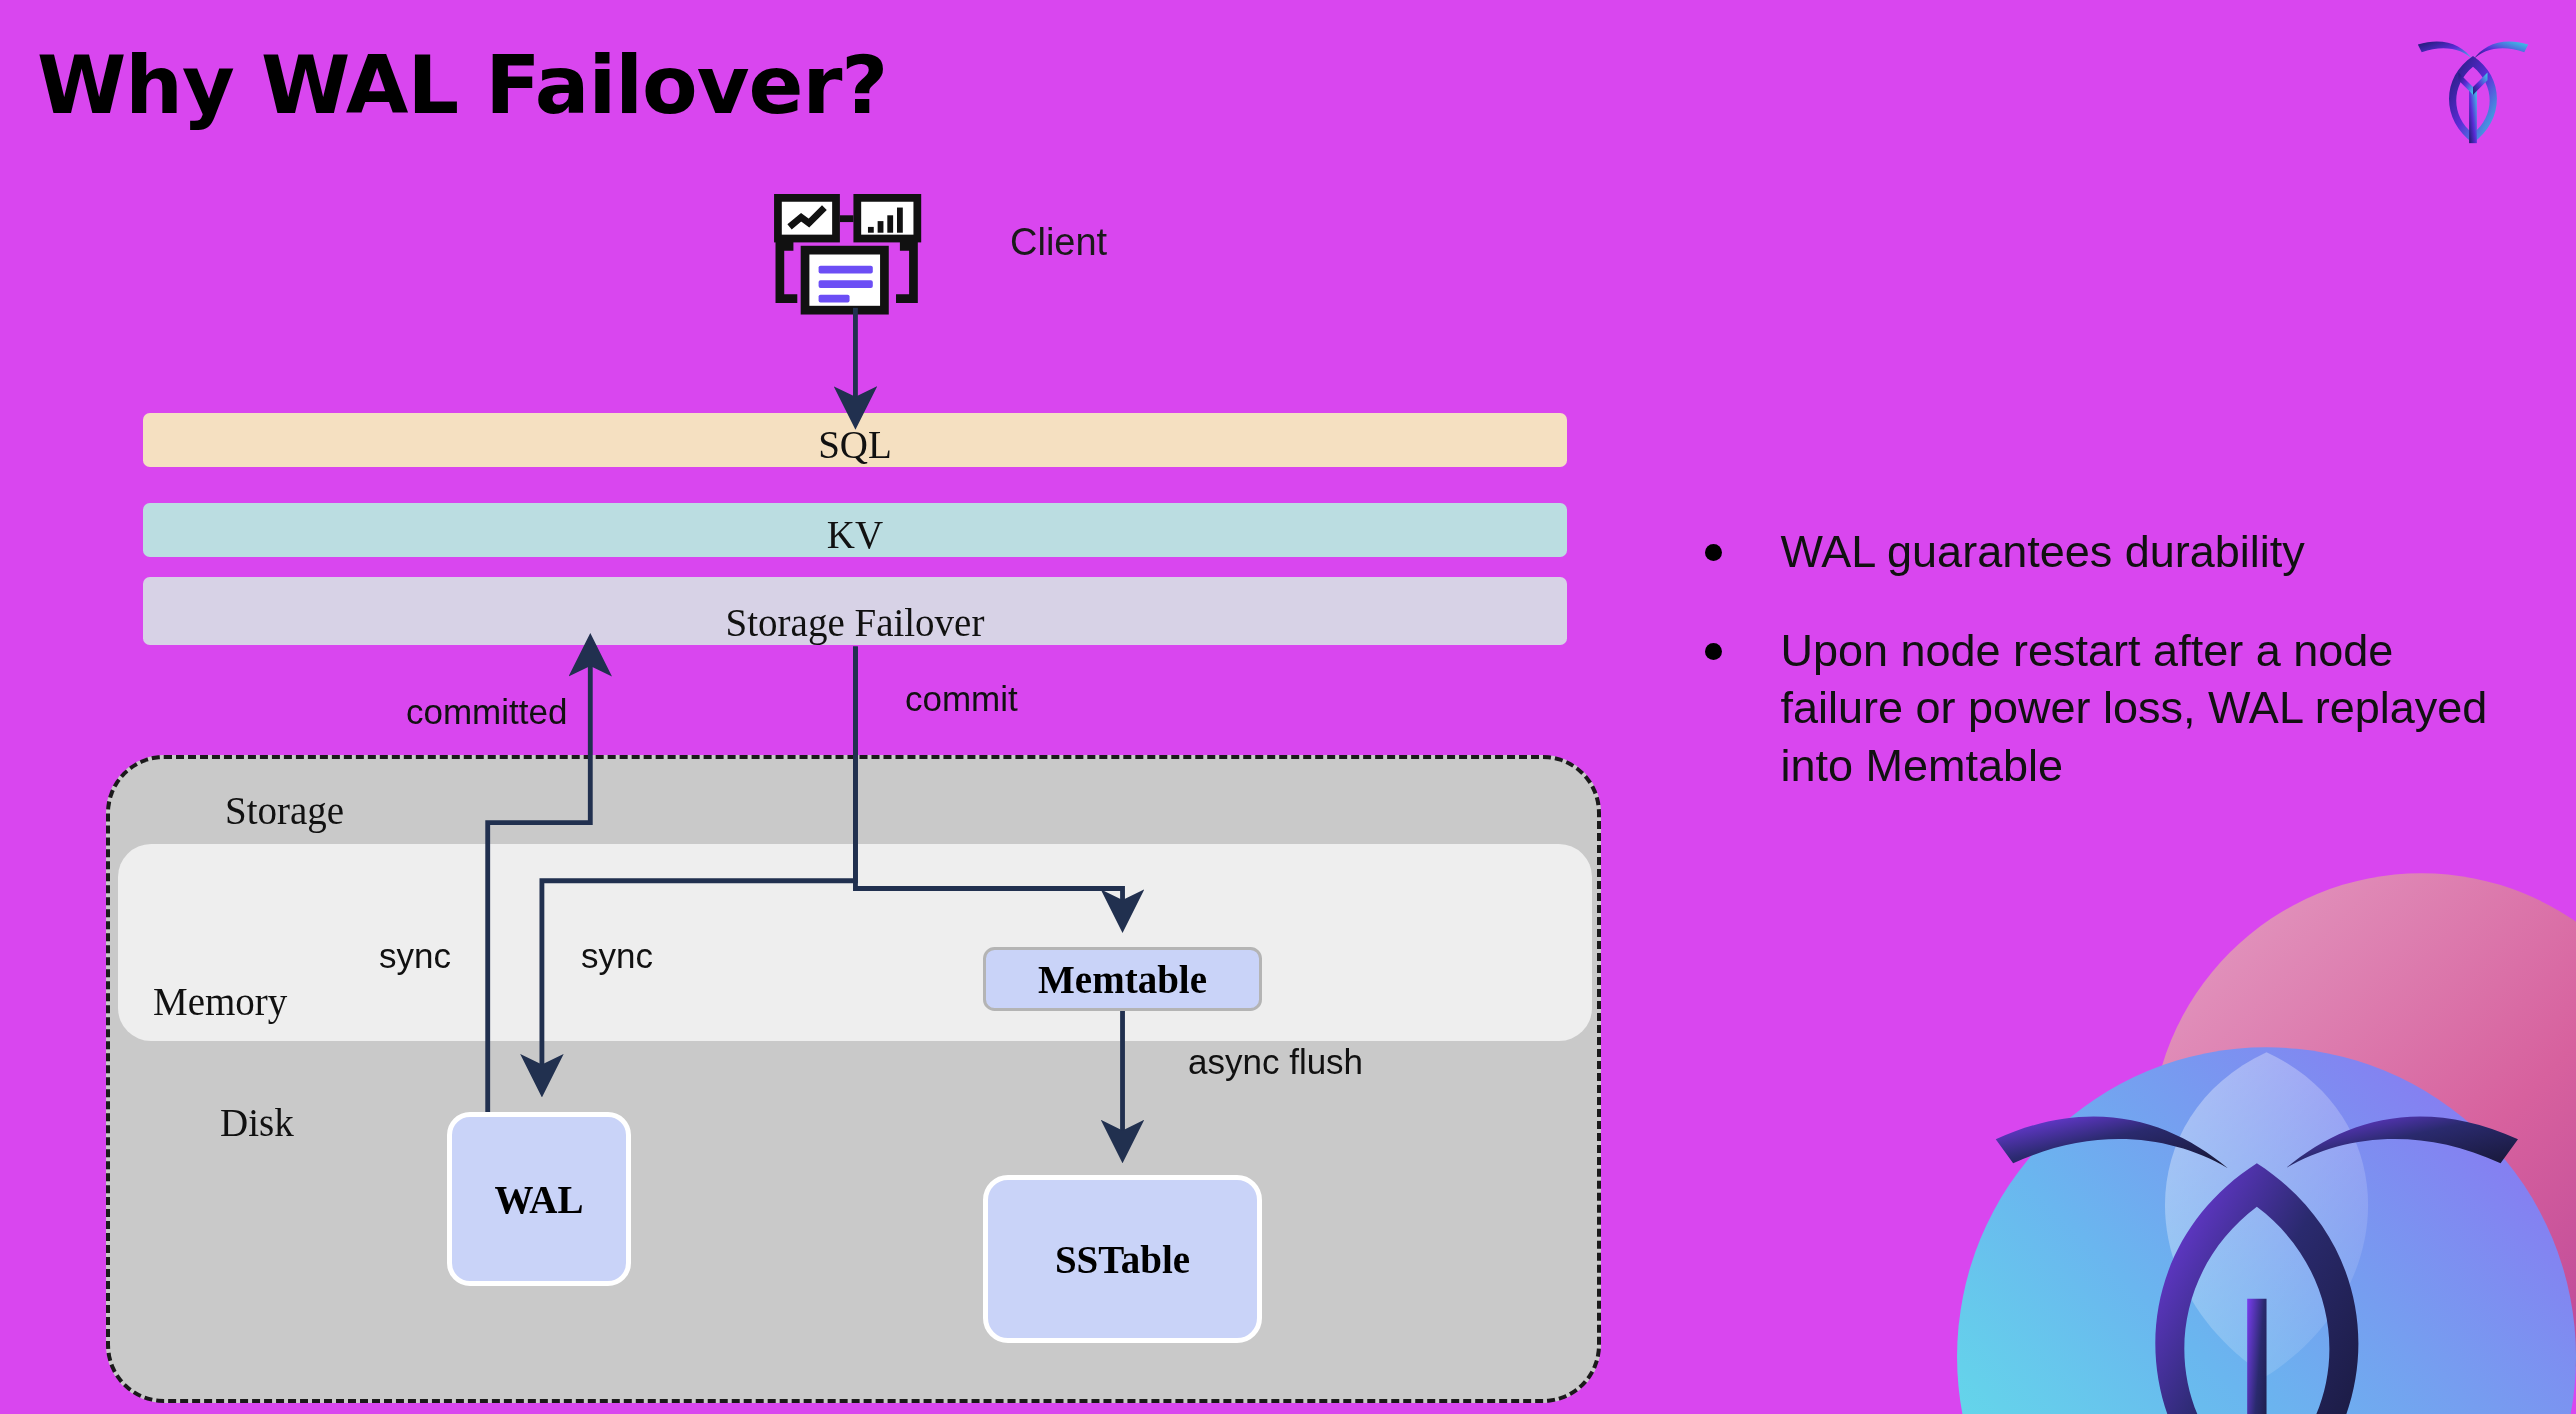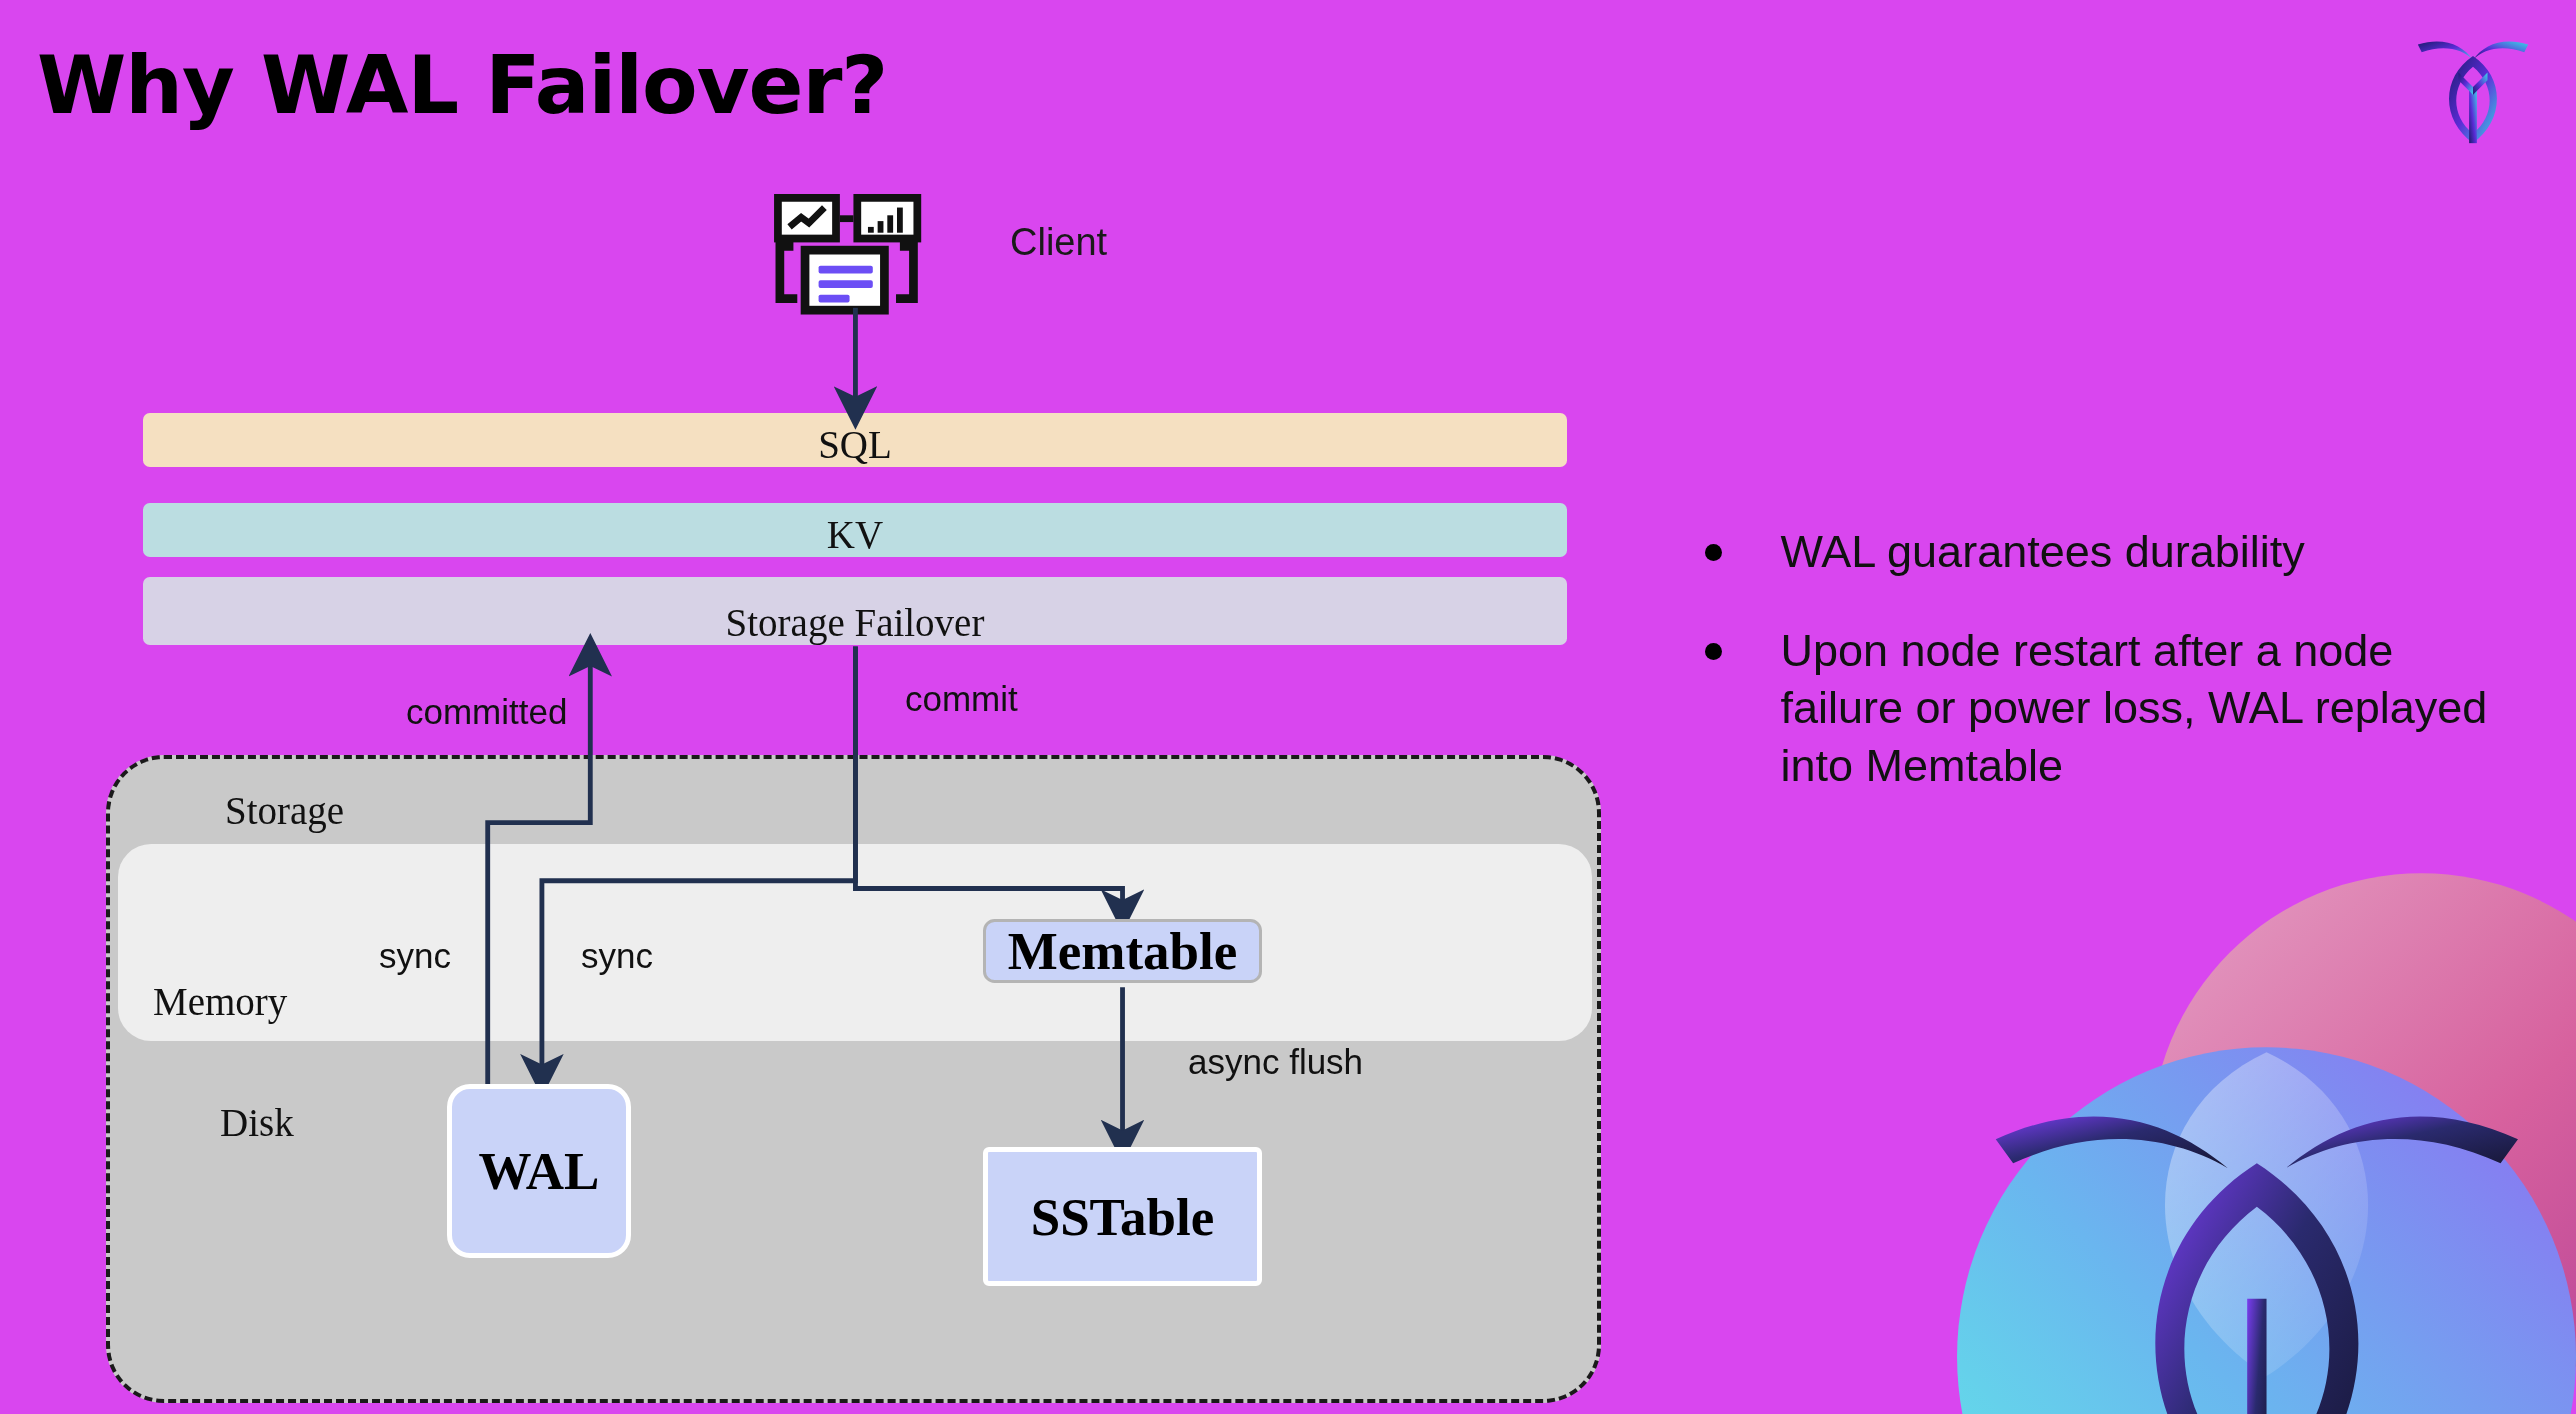--- a/index.html
+++ b/index.html
@@ -63,25 +63,25 @@
   .disk-label{
     position:absolute;left:220px;top:1100px;
     font-family:"Liberation Serif", serif;font-size:39px;color:#111;
   }
 
   
   .node{
     position:absolute;background:#c9d3f8;
     display:flex;align-items:center;justify-content:center;
     font-family:"Liberation Serif", serif;font-weight:700;
-    font-size:53px;color:#000;box-sizing:border-box;
+    font-size:39px;color:#000;box-sizing:border-box;margin-top:28px;
   }
   .node-memtable{left:983px;top:919px;width:279px;height:64px;border-radius:11.6px;border:3.9px solid #b4b4b4;}
   .node-wal{left:447px;top:1084px;width:184px;height:174px;border-radius:23px;border:5.8px solid #ffffff;}
-  .node-sstable{left:983px;top:1147px;width:279px;height:139px;border-radius:6px;border:5.8px solid #ffffff;text-align:right;}
+  .node-sstable{left:983px;top:1147px;width:279px;height:168px;border-radius:25px;border:5.8px solid #ffffff;text-align:right;}
 
   
   .arrows{position:absolute;left:0;top:0;width:2576px;height:1415px;pointer-events:none;}
 
   
   .alabel{position:absolute;font-family:"Liberation Sans", sans-serif;font-size:35px;color:#111;white-space:nowrap;}
   .lbl-committed{left:406px;top:692px;}
   .lbl-commit{left:905px;top:679px;text-align:right;}
   .lbl-sync1{left:379px;top:936px;}
   .lbl-sync2{left:581px;top:936px;}

